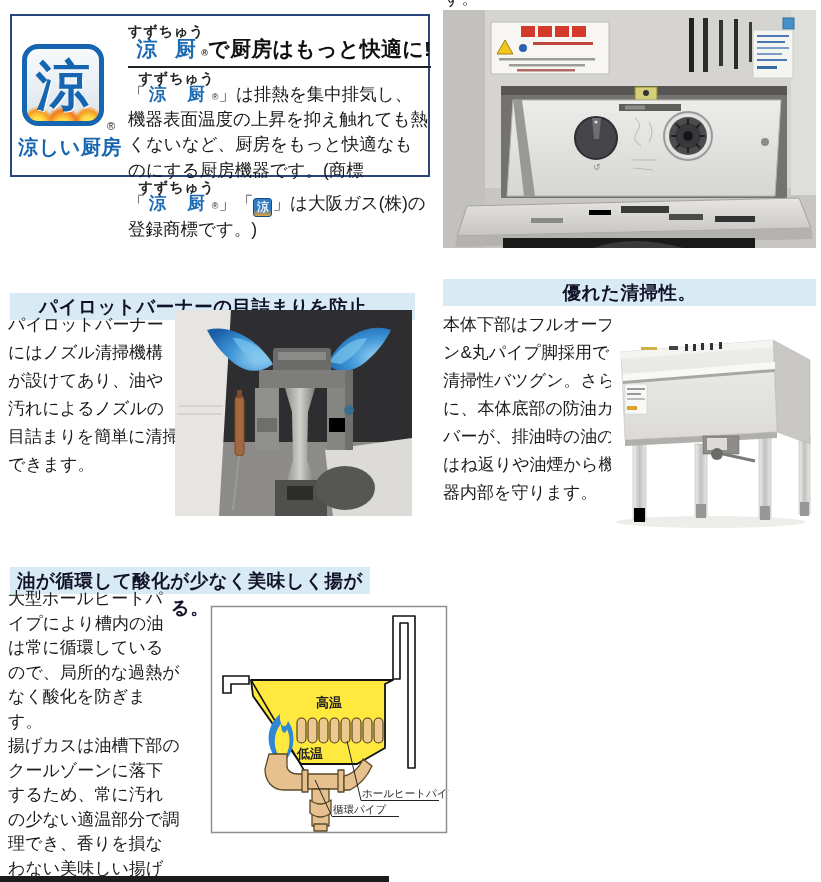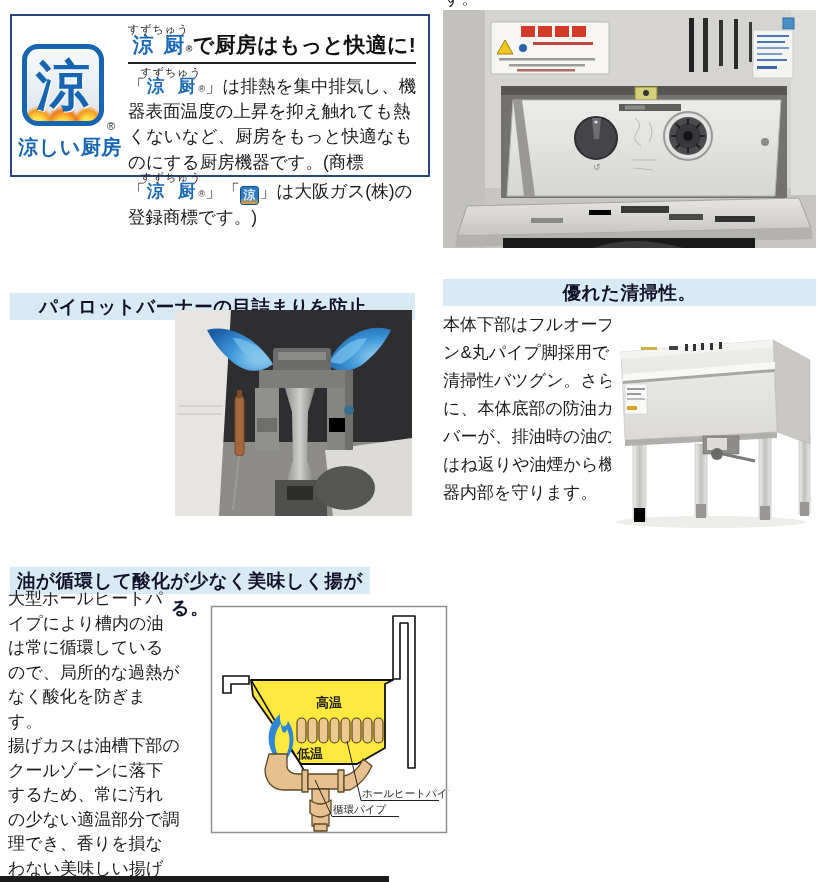--- a/index.html
+++ b/index.html
@@ -22,21 +22,21 @@
     text-shadow:1px 1px 0 #fff;}
   .logo-reg{position:absolute;left:95px;top:104px;font-size:11px;color:#222;}
   .logo-caption{position:absolute;left:0;top:118px;width:116px;text-align:center;
     font-size:20px;font-weight:bold;color:#1565b0;letter-spacing:0.5px;}
 
   .intro-col{position:relative;flex:1;padding:6px 6px 0 0;}
   .intro-title{margin:2px 0 0 0;font-size:21px;font-weight:bold;color:#111;
     display:inline-block;border-bottom:2px solid #222;padding-bottom:3px;letter-spacing:0.3px;
     white-space:nowrap;}
   .brand{color:#1c69b4;font-weight:bold;}
-  ruby rt{font-size:11px;font-weight:normal;color:#222;letter-spacing:1px;}
+  ruby rt{font-size:14px;font-weight:bold;color:#222;letter-spacing:1px;}
   .reg{font-size:9px;color:#222;}
   .intro-body{margin:3px 0 12px 0;font-size:17.5px;line-height:1.44;width:300px;
     word-break:break-all;color:#1a1a1a;}
   .mini-logo{display:inline-block;width:17px;height:17px;border:1px solid #0f4f8e;border-radius:3px;
     background:linear-gradient(180deg,#2f7cc0 0%,#2f7cc0 62%,#e8a23a 100%);
     color:#eaf4ff;font-size:12px;line-height:16px;text-align:center;font-weight:bold;vertical-align:-2px;}
 
   
   .cutoff-top{position:absolute;left:444px;top:-13px;font-size:17px;color:#1a1a1a;}
 
@@ -175,20 +175,21 @@
       <rect x="226" y="204" width="34" height="6" fill="#4a4a48"></rect>
       <rect x="272" y="206" width="40" height="6" fill="#333"></rect>
       <rect x="88" y="208" width="32" height="5" fill="#8a8a88"></rect>
       <rect x="146" y="200" width="22" height="5" fill="#99} 9896"></rect>
       <rect x="60" y="228" width="252" height="10" fill="#1a1a1a"></rect>
       <path d="M150,238 q40,-14 90,0 z" fill="#3a3a3a"></path>
     </svg>
   </figure>
 
   <h2 class="sec-head head-pilot">パイロットバーナーの目詰まりを防止。</h2>
+  <div class="sec-body body-pilot">パイロットバーナーにはノズル清掃機構が設けてあり、油や汚れによるノズルの目詰まりを簡単に清掃できます。</div>
 
   <figure class="photo photo-burner">
     <svg width="237" height="206" viewBox="0 0 237 206">
       <defs>
         <linearGradient id="venturi" x1="0" y1="0" x2="1" y2="0">
           <stop offset="0" stop-color="#8e8e8b"></stop>
             <stop offset="0.5" stop-color="#cfcfcc"></stop>
             <stop offset="1" stop-color="#7e7e7b"></stop>
         </linearGradient>
         <radialGradient id="flameL" cx="0.8" cy="0.7" r="0.9">

